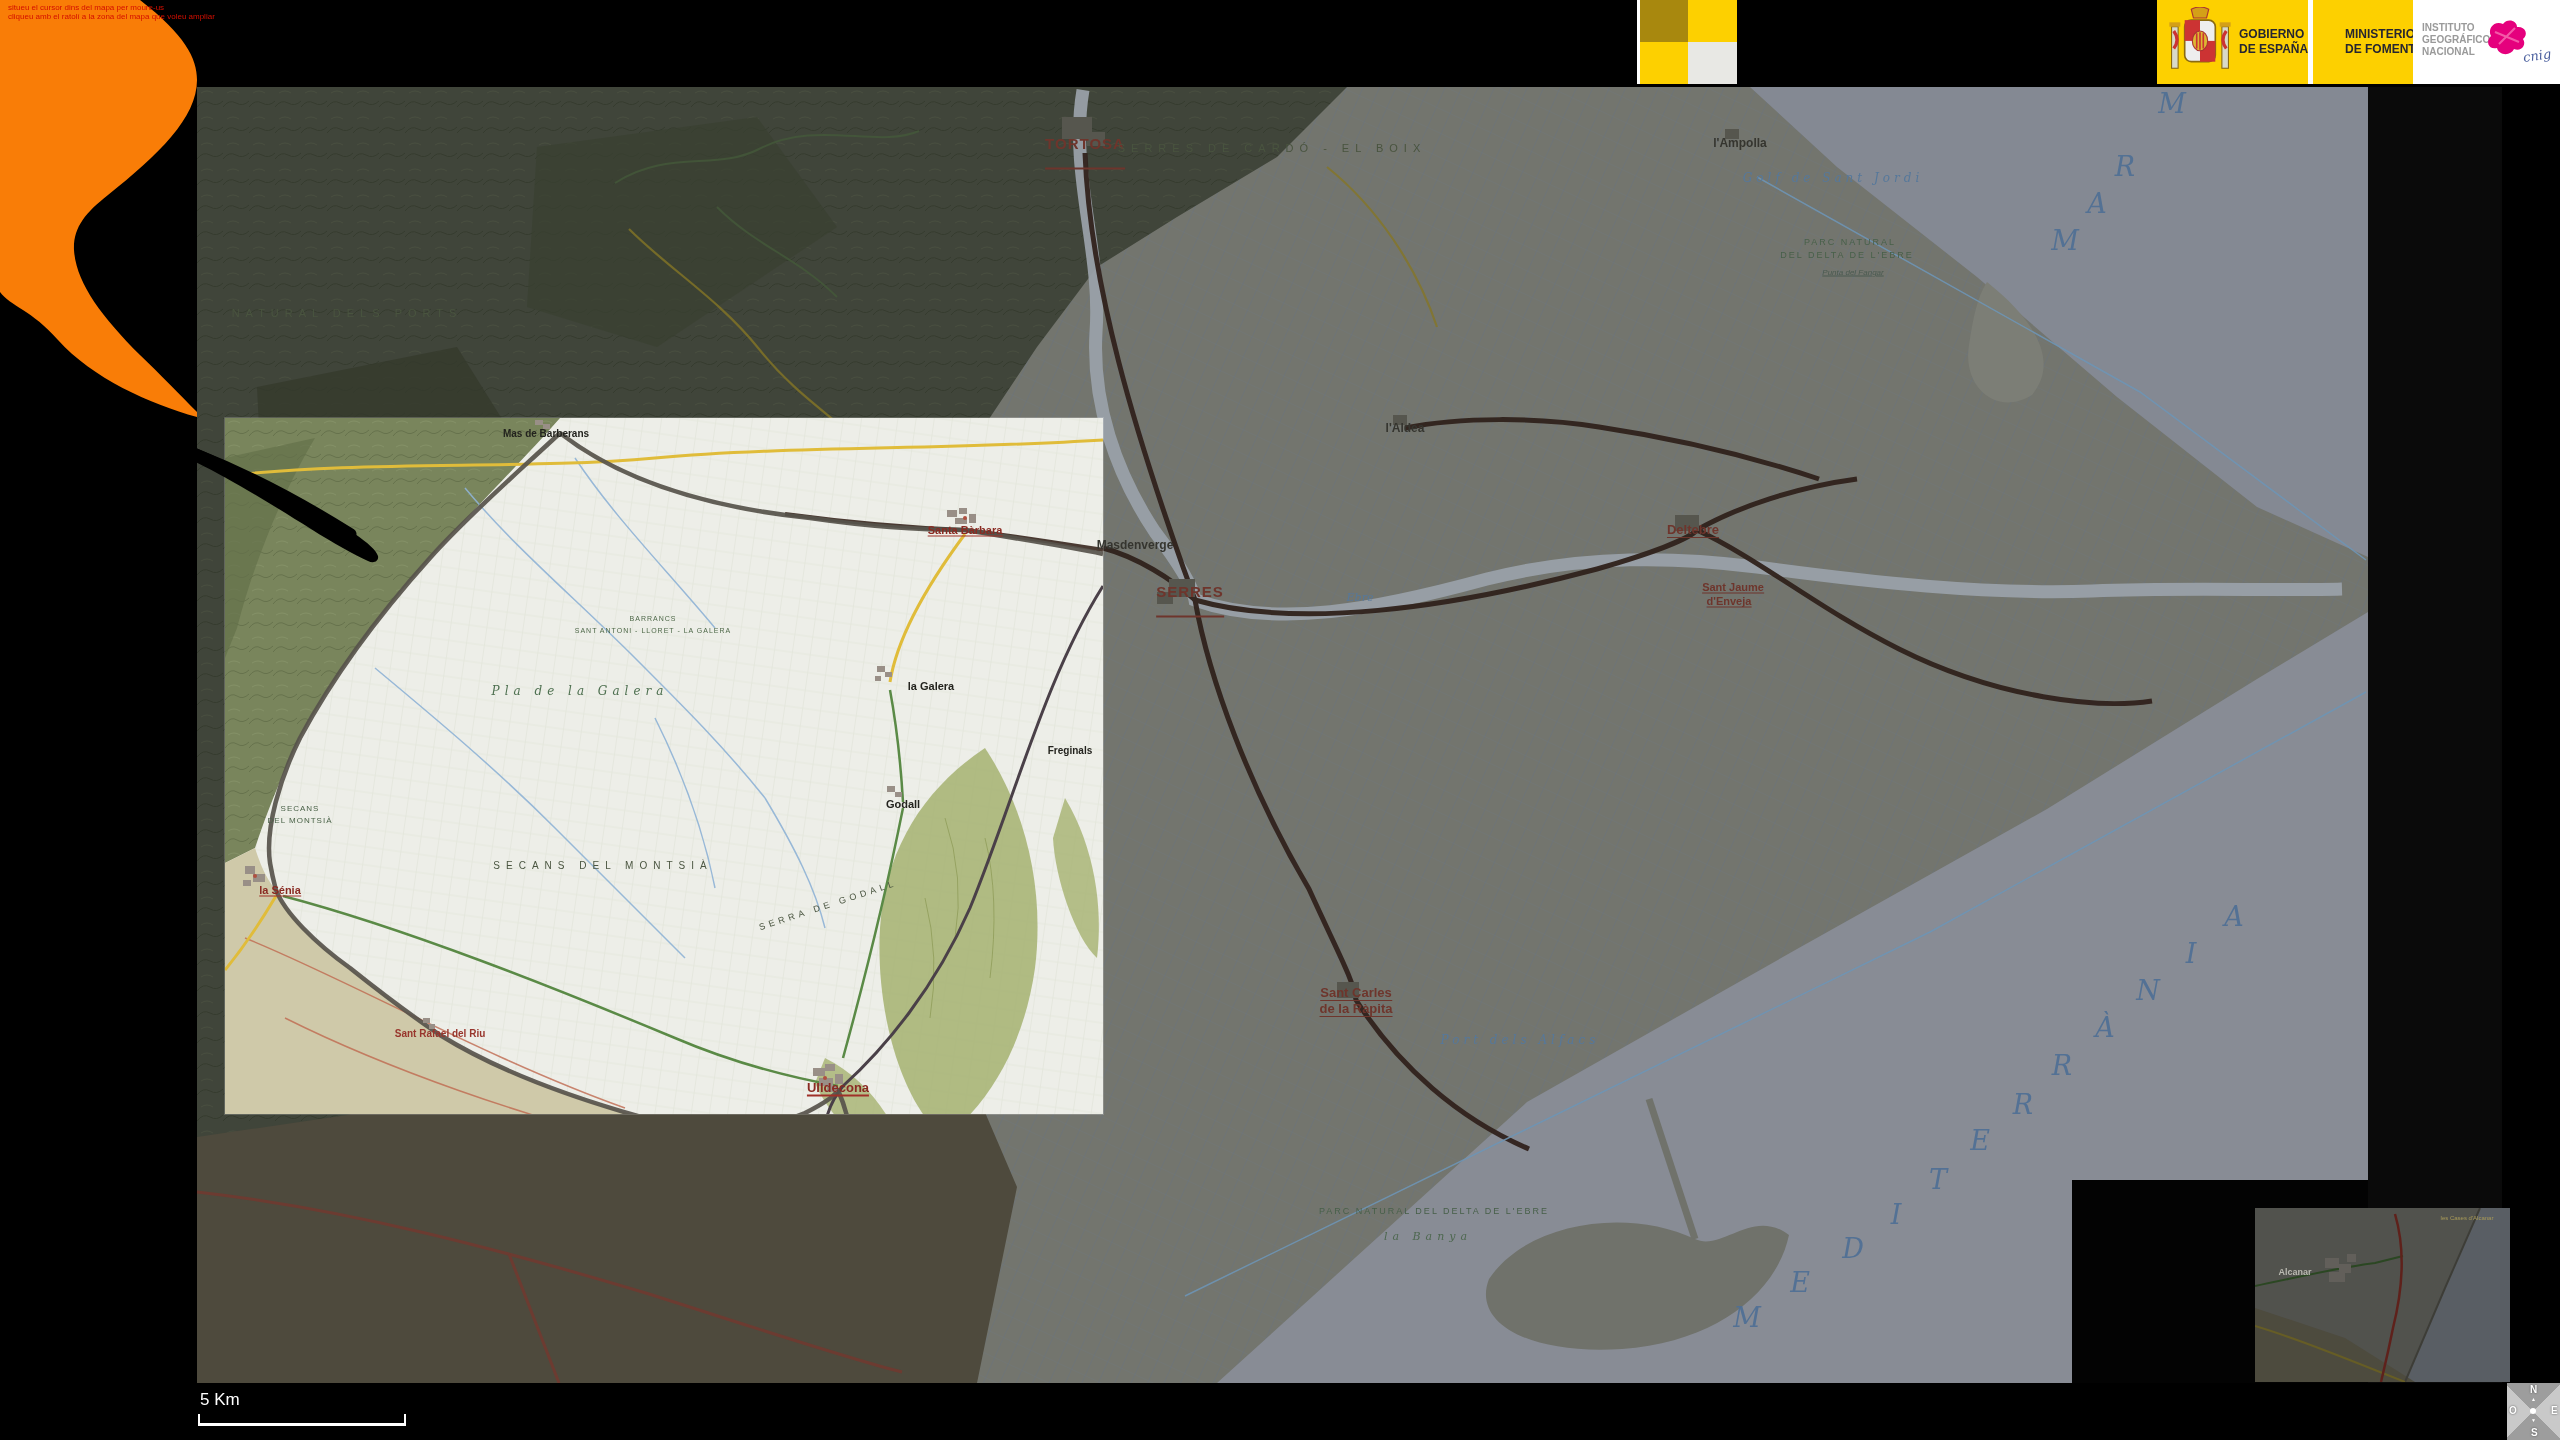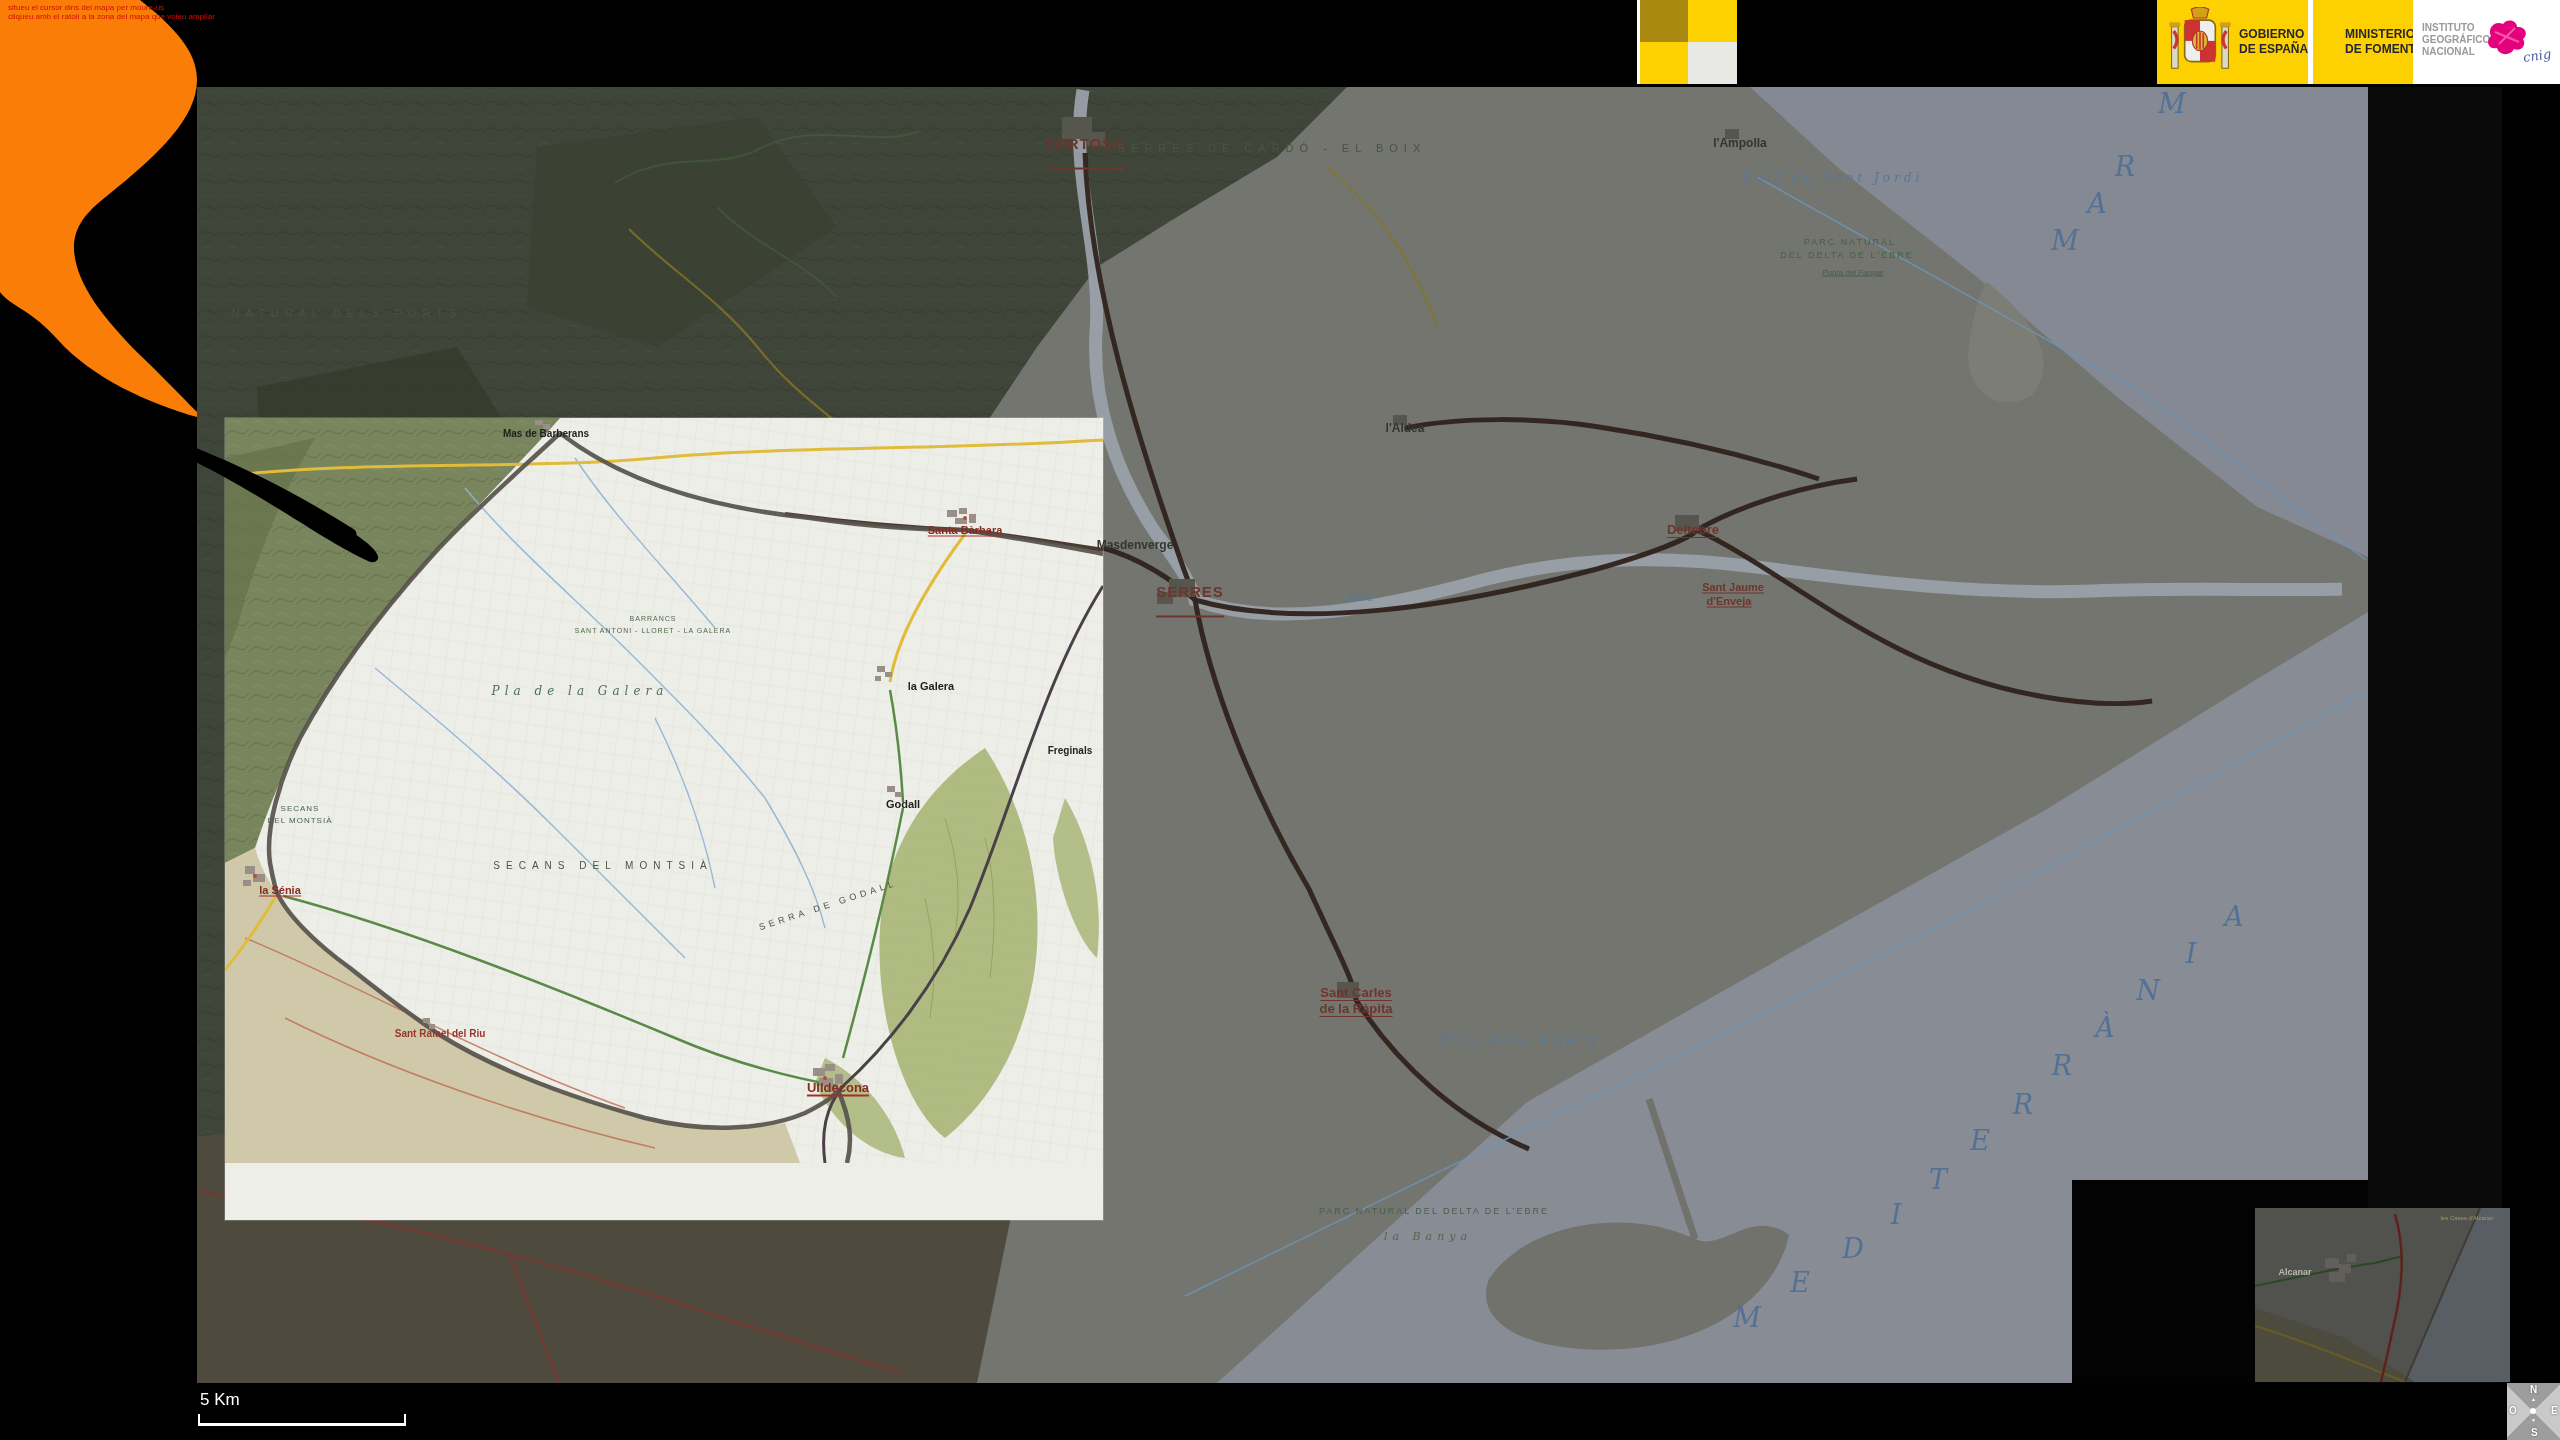--- a/index.html
+++ b/index.html
@@ -33,21 +33,21 @@
   #swoosh{position:absolute;left:0;top:0;width:200px;height:420px;}
   .notice{position:absolute;left:8px;color:#d40f00;font-size:8px;line-height:9px;white-space:nowrap;}
   #notice1{top:3px;} #notice2{top:12px;}
   
   #map{position:absolute;left:197px;top:87px;width:2171px;height:1296px;background:#6f716a;overflow:hidden;}
   #map svg.base{position:absolute;left:0;top:0;}
   #band{position:absolute;left:2368px;top:87px;width:134px;height:1296px;background:#0a0a0a;}
   #notch{position:absolute;left:1875px;top:1093px;width:296px;height:203px;background:#030303;}
   #brush{position:absolute;left:-14px;top:353px;width:210px;height:135px;}
   
-  #bright{position:absolute;left:28px;top:331px;width:878px;height:802px;overflow:hidden;
+  #bright{position:absolute;left:28px;top:331px;width:878px;height:696px;overflow:hidden;
           box-shadow:0 0 0 1px rgba(255,255,255,.18);background:#edeee8;}
   
   .lb{position:absolute;white-space:nowrap;transform:translate(-50%,-50%);}
   .maj{color:#6e352c;font-weight:bold;font-size:15px;letter-spacing:1px;border-bottom:2px solid #6e352c;padding-bottom:16px;}
   .maj2{color:#6e352c;font-weight:bold;font-size:13px;border-bottom:1.5px solid #6e352c;}
   .red{color:#6e352c;font-weight:bold;font-size:13px;border-bottom:1.5px solid #6e352c;}
   .red2{color:#6e352c;font-weight:bold;font-size:11px;border-bottom:1px solid #6e352c;}
   .town{color:#35352f;font-weight:bold;font-size:12px;}
   .gcaps{color:#49543f;font-size:11px;letter-spacing:6px;}
   .gsm{color:#48604a;font-size:9px;letter-spacing:2px;}

